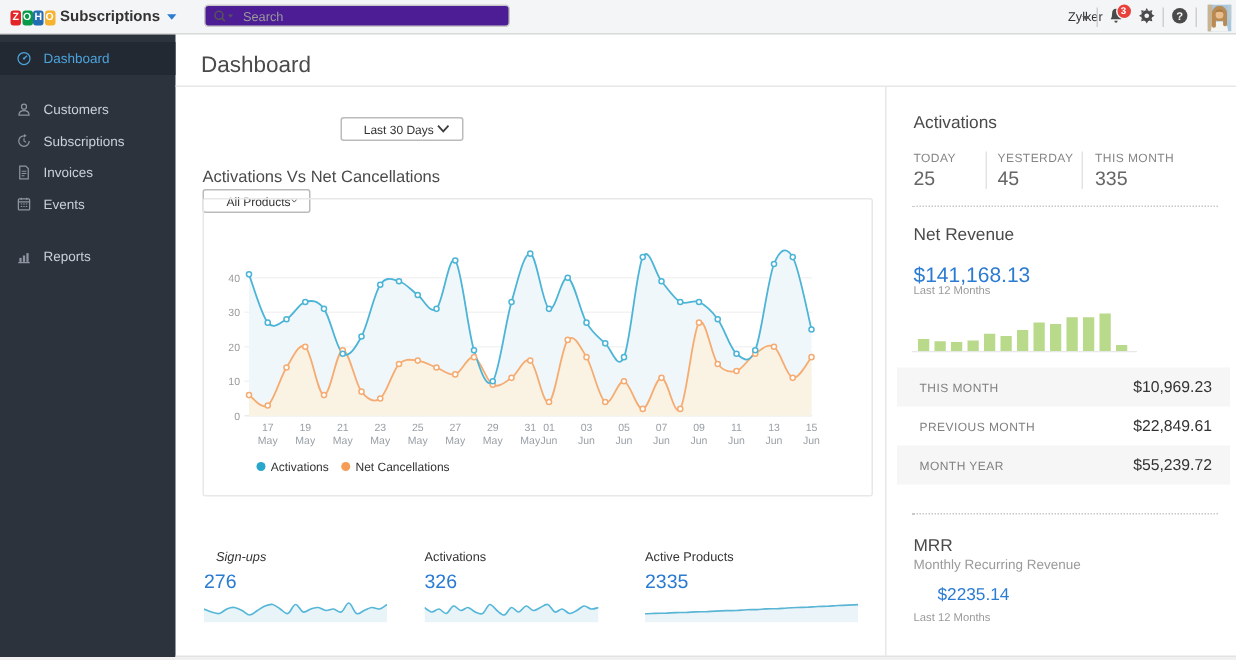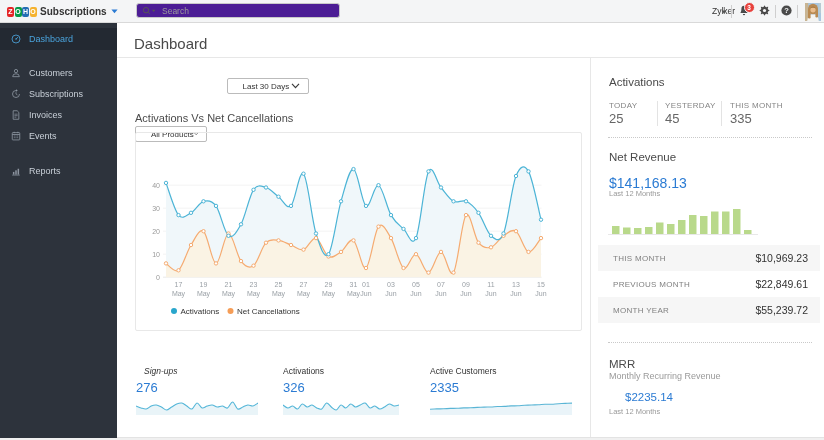--- a/index.html
+++ b/index.html
@@ -275,21 +275,21 @@
 <div class="sspk" style="left:136px;"><svg width="122" height="15" viewBox="0 0 122 15">
       <path d="M0.0,6.0 C0.8,6.3 3.4,7.5 5.1,8.0 C6.8,8.5 8.5,9.3 10.2,9.0 C11.9,8.7 13.6,6.7 15.2,6.0 C16.9,5.3 18.6,4.8 20.3,5.0 C22.0,5.2 23.7,6.2 25.4,7.0 C27.1,7.8 28.8,10.0 30.5,10.0 C32.2,10.0 33.9,8.0 35.6,7.0 C37.3,6.0 39.0,4.7 40.7,4.0 C42.4,3.3 44.1,2.7 45.8,3.0 C47.4,3.3 49.1,5.0 50.8,6.0 C52.5,7.0 54.2,9.5 55.9,9.0 C57.6,8.5 59.3,3.2 61.0,3.0 C62.7,2.8 64.4,7.5 66.1,8.0 C67.8,8.5 69.5,6.5 71.2,6.0 C72.9,5.5 74.6,4.8 76.2,5.0 C77.9,5.2 79.6,6.8 81.3,7.0 C83.0,7.2 84.7,5.8 86.4,6.0 C88.1,6.2 89.8,8.7 91.5,8.0 C93.2,7.3 94.9,1.8 96.6,2.0 C98.3,2.2 100.0,8.2 101.7,9.0 C103.4,9.8 105.1,7.7 106.8,7.0 C108.4,6.3 110.1,5.2 111.8,5.0 C113.5,4.8 115.2,6.3 116.9,6.0 C118.6,5.7 121.2,3.5 122.0,3.0 L122,15 L0,15 Z" fill="#e9f4f8"></path>
       <path d="M0.0,6.0 C0.8,6.3 3.4,7.5 5.1,8.0 C6.8,8.5 8.5,9.3 10.2,9.0 C11.9,8.7 13.6,6.7 15.2,6.0 C16.9,5.3 18.6,4.8 20.3,5.0 C22.0,5.2 23.7,6.2 25.4,7.0 C27.1,7.8 28.8,10.0 30.5,10.0 C32.2,10.0 33.9,8.0 35.6,7.0 C37.3,6.0 39.0,4.7 40.7,4.0 C42.4,3.3 44.1,2.7 45.8,3.0 C47.4,3.3 49.1,5.0 50.8,6.0 C52.5,7.0 54.2,9.5 55.9,9.0 C57.6,8.5 59.3,3.2 61.0,3.0 C62.7,2.8 64.4,7.5 66.1,8.0 C67.8,8.5 69.5,6.5 71.2,6.0 C72.9,5.5 74.6,4.8 76.2,5.0 C77.9,5.2 79.6,6.8 81.3,7.0 C83.0,7.2 84.7,5.8 86.4,6.0 C88.1,6.2 89.8,8.7 91.5,8.0 C93.2,7.3 94.9,1.8 96.6,2.0 C98.3,2.2 100.0,8.2 101.7,9.0 C103.4,9.8 105.1,7.7 106.8,7.0 C108.4,6.3 110.1,5.2 111.8,5.0 C113.5,4.8 115.2,6.3 116.9,6.0 C118.6,5.7 121.2,3.5 122.0,3.0" fill="none" stroke="#54b6d8" stroke-width="1.1"></path>
     </svg></div>
 <div class="slbl" style="left:283px;">Activations</div>
 <div class="sval" style="left:283px;">326</div>
 <div class="sspk" style="left:283px;"><svg width="116" height="15" viewBox="0 0 116 15">
       <path d="M0.0,5.0 C0.8,5.5 3.2,7.8 4.8,8.0 C6.4,8.2 8.1,5.8 9.7,6.0 C11.3,6.2 12.9,9.3 14.5,9.0 C16.1,8.7 17.7,4.3 19.3,4.0 C20.9,3.7 22.6,6.8 24.2,7.0 C25.8,7.2 27.4,4.8 29.0,5.0 C30.6,5.2 32.2,7.3 33.8,8.0 C35.4,8.7 37.1,9.8 38.7,9.0 C40.3,8.2 41.9,3.3 43.5,3.0 C45.1,2.7 46.7,5.8 48.3,7.0 C49.9,8.2 51.6,10.3 53.2,10.0 C54.8,9.7 56.4,5.3 58.0,5.0 C59.6,4.7 61.2,8.2 62.8,8.0 C64.4,7.8 66.1,4.2 67.7,4.0 C69.3,3.8 70.9,6.8 72.5,7.0 C74.1,7.2 75.7,5.7 77.3,5.0 C78.9,4.3 80.6,2.5 82.2,3.0 C83.8,3.5 85.4,7.5 87.0,8.0 C88.6,8.5 90.2,5.8 91.8,6.0 C93.4,6.2 95.1,8.8 96.7,9.0 C98.3,9.2 99.9,7.8 101.5,7.0 C103.1,6.2 104.7,4.2 106.3,4.0 C107.9,3.8 109.6,5.8 111.2,6.0 C112.8,6.2 115.2,5.2 116.0,5.0 L116,15 L0,15 Z" fill="#e9f4f8"></path>
       <path d="M0.0,5.0 C0.8,5.5 3.2,7.8 4.8,8.0 C6.4,8.2 8.1,5.8 9.7,6.0 C11.3,6.2 12.9,9.3 14.5,9.0 C16.1,8.7 17.7,4.3 19.3,4.0 C20.9,3.7 22.6,6.8 24.2,7.0 C25.8,7.2 27.4,4.8 29.0,5.0 C30.6,5.2 32.2,7.3 33.8,8.0 C35.4,8.7 37.1,9.8 38.7,9.0 C40.3,8.2 41.9,3.3 43.5,3.0 C45.1,2.7 46.7,5.8 48.3,7.0 C49.9,8.2 51.6,10.3 53.2,10.0 C54.8,9.7 56.4,5.3 58.0,5.0 C59.6,4.7 61.2,8.2 62.8,8.0 C64.4,7.8 66.1,4.2 67.7,4.0 C69.3,3.8 70.9,6.8 72.5,7.0 C74.1,7.2 75.7,5.7 77.3,5.0 C78.9,4.3 80.6,2.5 82.2,3.0 C83.8,3.5 85.4,7.5 87.0,8.0 C88.6,8.5 90.2,5.8 91.8,6.0 C93.4,6.2 95.1,8.8 96.7,9.0 C98.3,9.2 99.9,7.8 101.5,7.0 C103.1,6.2 104.7,4.2 106.3,4.0 C107.9,3.8 109.6,5.8 111.2,6.0 C112.8,6.2 115.2,5.2 116.0,5.0" fill="none" stroke="#54b6d8" stroke-width="1.1"></path>
     </svg></div>
-<div class="slbl" style="left:430px;">Active Customers</div>
+<div class="slbl" style="left:430px;">Active Products</div>
 <div class="sval" style="left:430px;text-align:center;">2335</div>
 <div class="sspk" style="left:430px;"><svg width="142" height="15" viewBox="0 0 142 15">
       <path d="M0.0,9.2 C1.1,9.1 4.5,9.0 6.8,8.9 C9.0,8.8 11.3,8.9 13.5,8.8 C15.8,8.7 18.0,8.5 20.3,8.4 C22.5,8.3 24.8,8.4 27.0,8.3 C29.3,8.2 31.6,8.0 33.8,7.9 C36.1,7.8 38.3,7.9 40.6,7.8 C42.8,7.7 45.1,7.5 47.3,7.4 C49.6,7.3 51.8,7.2 54.1,7.1 C56.3,7.0 58.6,7.1 60.9,7.0 C63.1,6.9 65.4,6.6 67.6,6.5 C69.9,6.4 72.1,6.5 74.4,6.4 C76.6,6.3 78.9,6.0 81.1,5.9 C83.4,5.8 85.7,5.9 87.9,5.8 C90.2,5.7 92.4,5.4 94.7,5.3 C96.9,5.2 99.2,5.1 101.4,5.0 C103.7,4.9 105.9,4.9 108.2,4.8 C110.4,4.7 112.7,4.4 115.0,4.3 C117.2,4.2 119.5,4.3 121.7,4.2 C124.0,4.1 126.2,3.8 128.5,3.7 C130.7,3.6 133.0,3.5 135.2,3.4 C137.5,3.3 140.9,3.1 142.0,3.1 L142,15 L0,15 Z" fill="#eaf4f9"></path>
       <path d="M0.0,9.2 C1.1,9.1 4.5,9.0 6.8,8.9 C9.0,8.8 11.3,8.9 13.5,8.8 C15.8,8.7 18.0,8.5 20.3,8.4 C22.5,8.3 24.8,8.4 27.0,8.3 C29.3,8.2 31.6,8.0 33.8,7.9 C36.1,7.8 38.3,7.9 40.6,7.8 C42.8,7.7 45.1,7.5 47.3,7.4 C49.6,7.3 51.8,7.2 54.1,7.1 C56.3,7.0 58.6,7.1 60.9,7.0 C63.1,6.9 65.4,6.6 67.6,6.5 C69.9,6.4 72.1,6.5 74.4,6.4 C76.6,6.3 78.9,6.0 81.1,5.9 C83.4,5.8 85.7,5.9 87.9,5.8 C90.2,5.7 92.4,5.4 94.7,5.3 C96.9,5.2 99.2,5.1 101.4,5.0 C103.7,4.9 105.9,4.9 108.2,4.8 C110.4,4.7 112.7,4.4 115.0,4.3 C117.2,4.2 119.5,4.3 121.7,4.2 C124.0,4.1 126.2,3.8 128.5,3.7 C130.7,3.6 133.0,3.5 135.2,3.4 C137.5,3.3 140.9,3.1 142.0,3.1" fill="none" stroke="#5ab5d5" stroke-width="1.1"></path>
     </svg></div>
 <div id="botline"></div>
 <div id="botstrip"></div>
 
 <div class="rp-h" style="left:609px;top:76px;">Activations</div>
 <div class="abs" style="left:609px;top:101px;">

